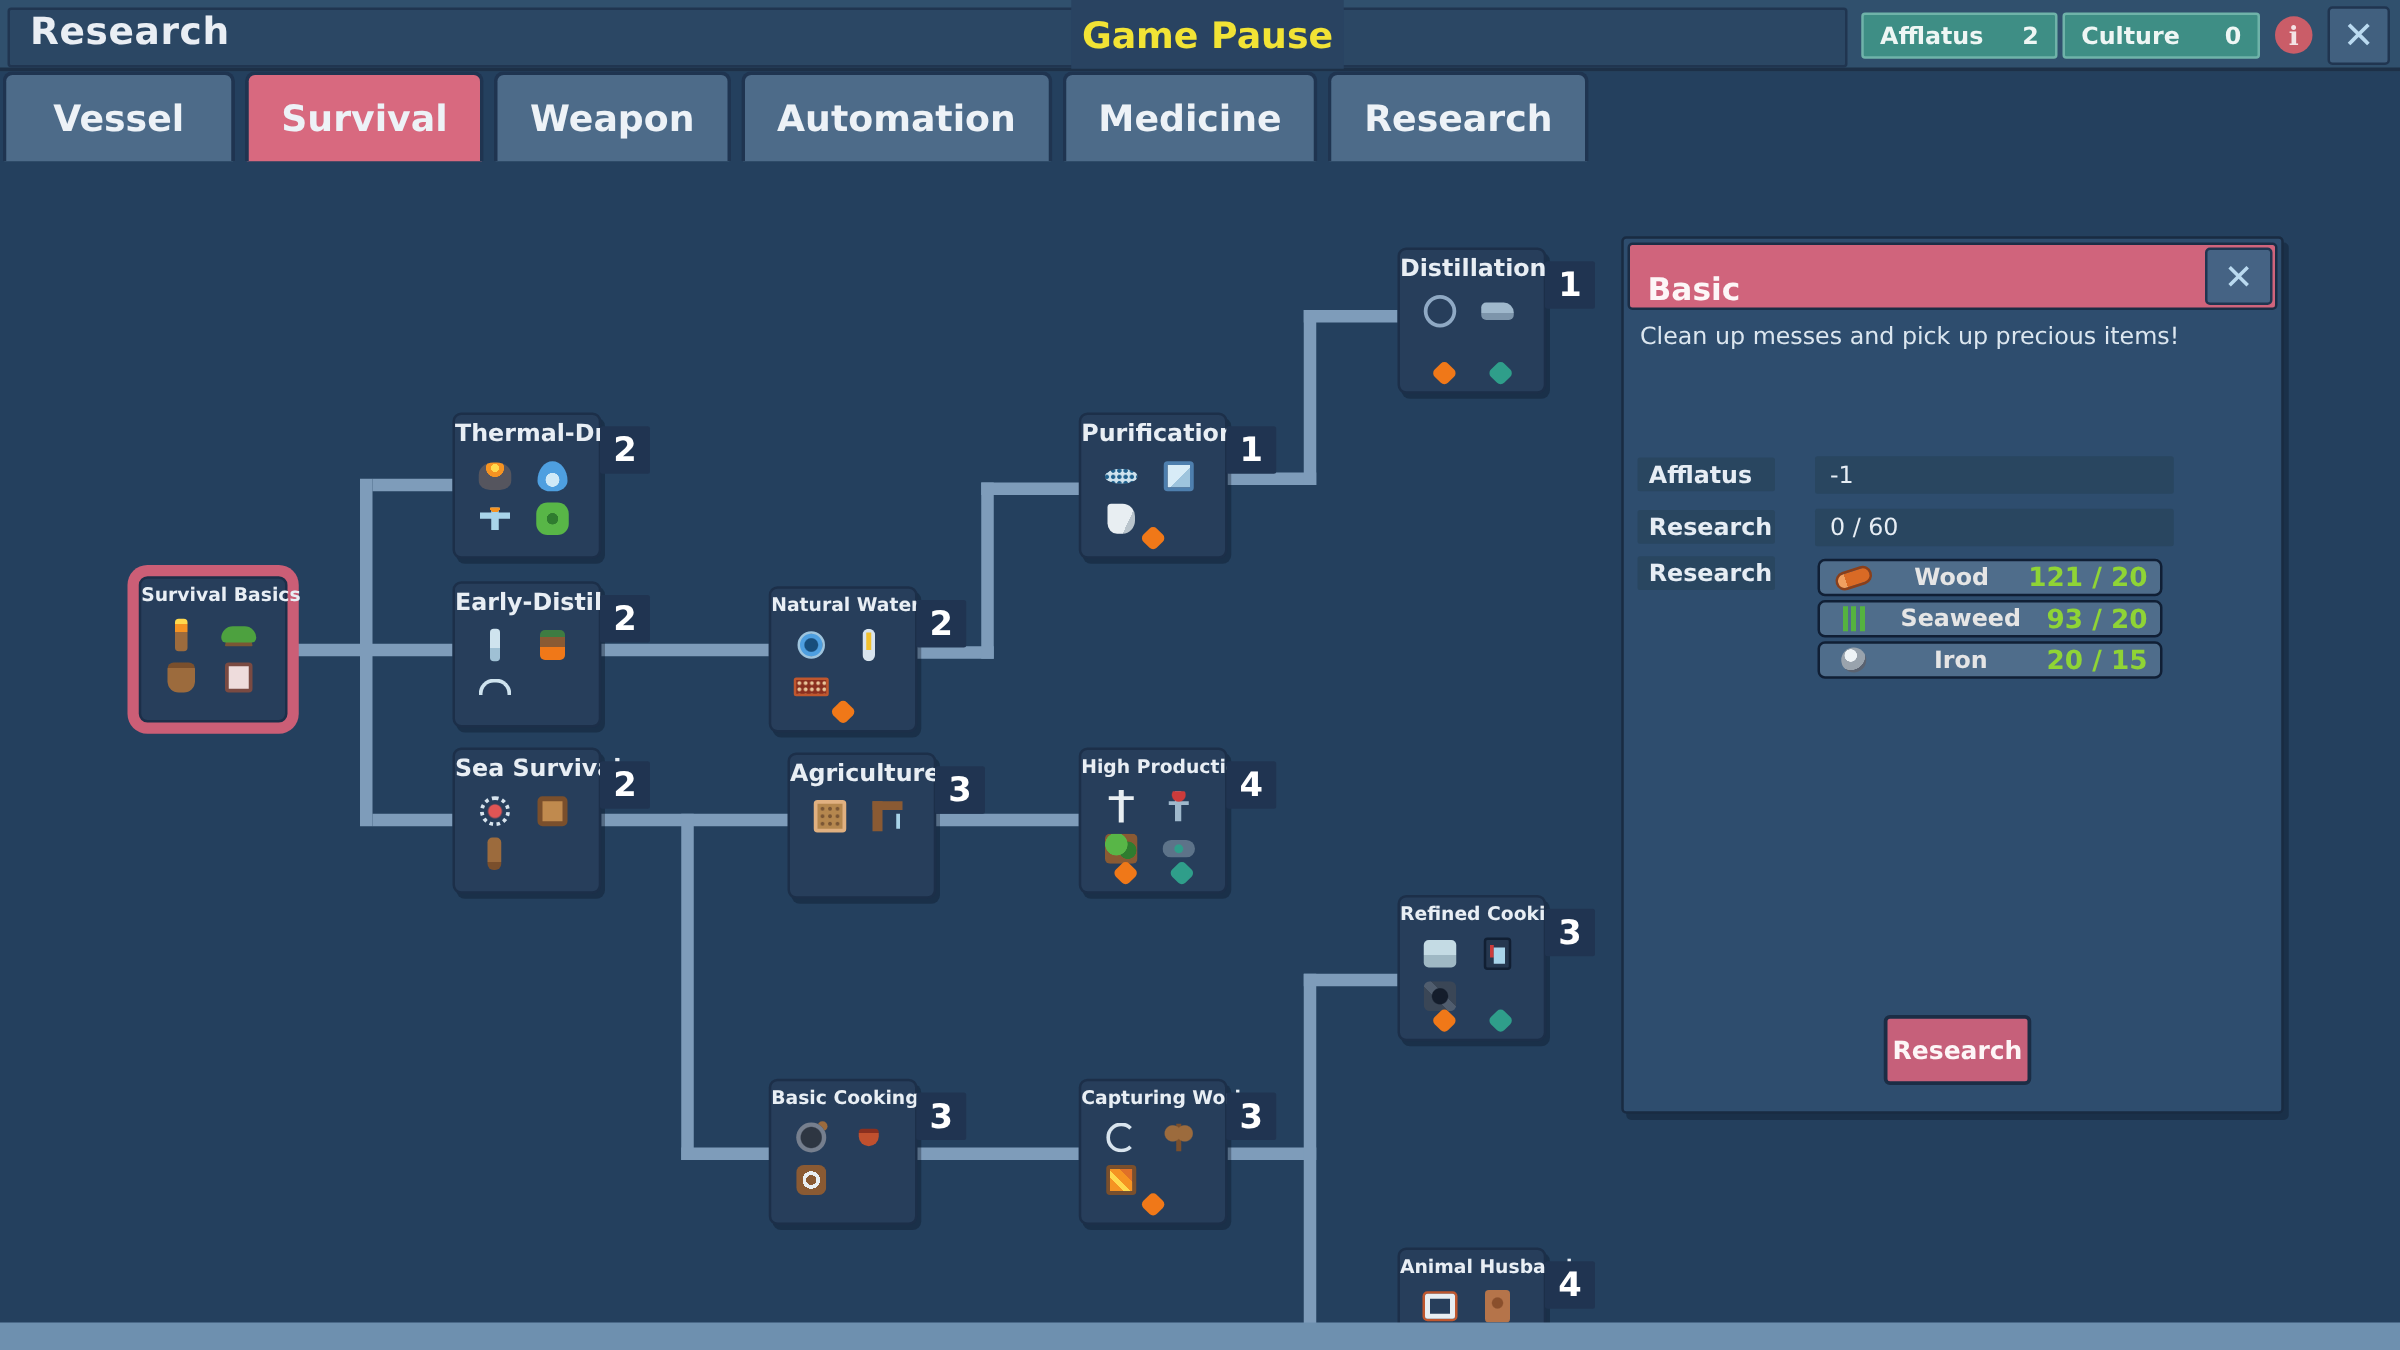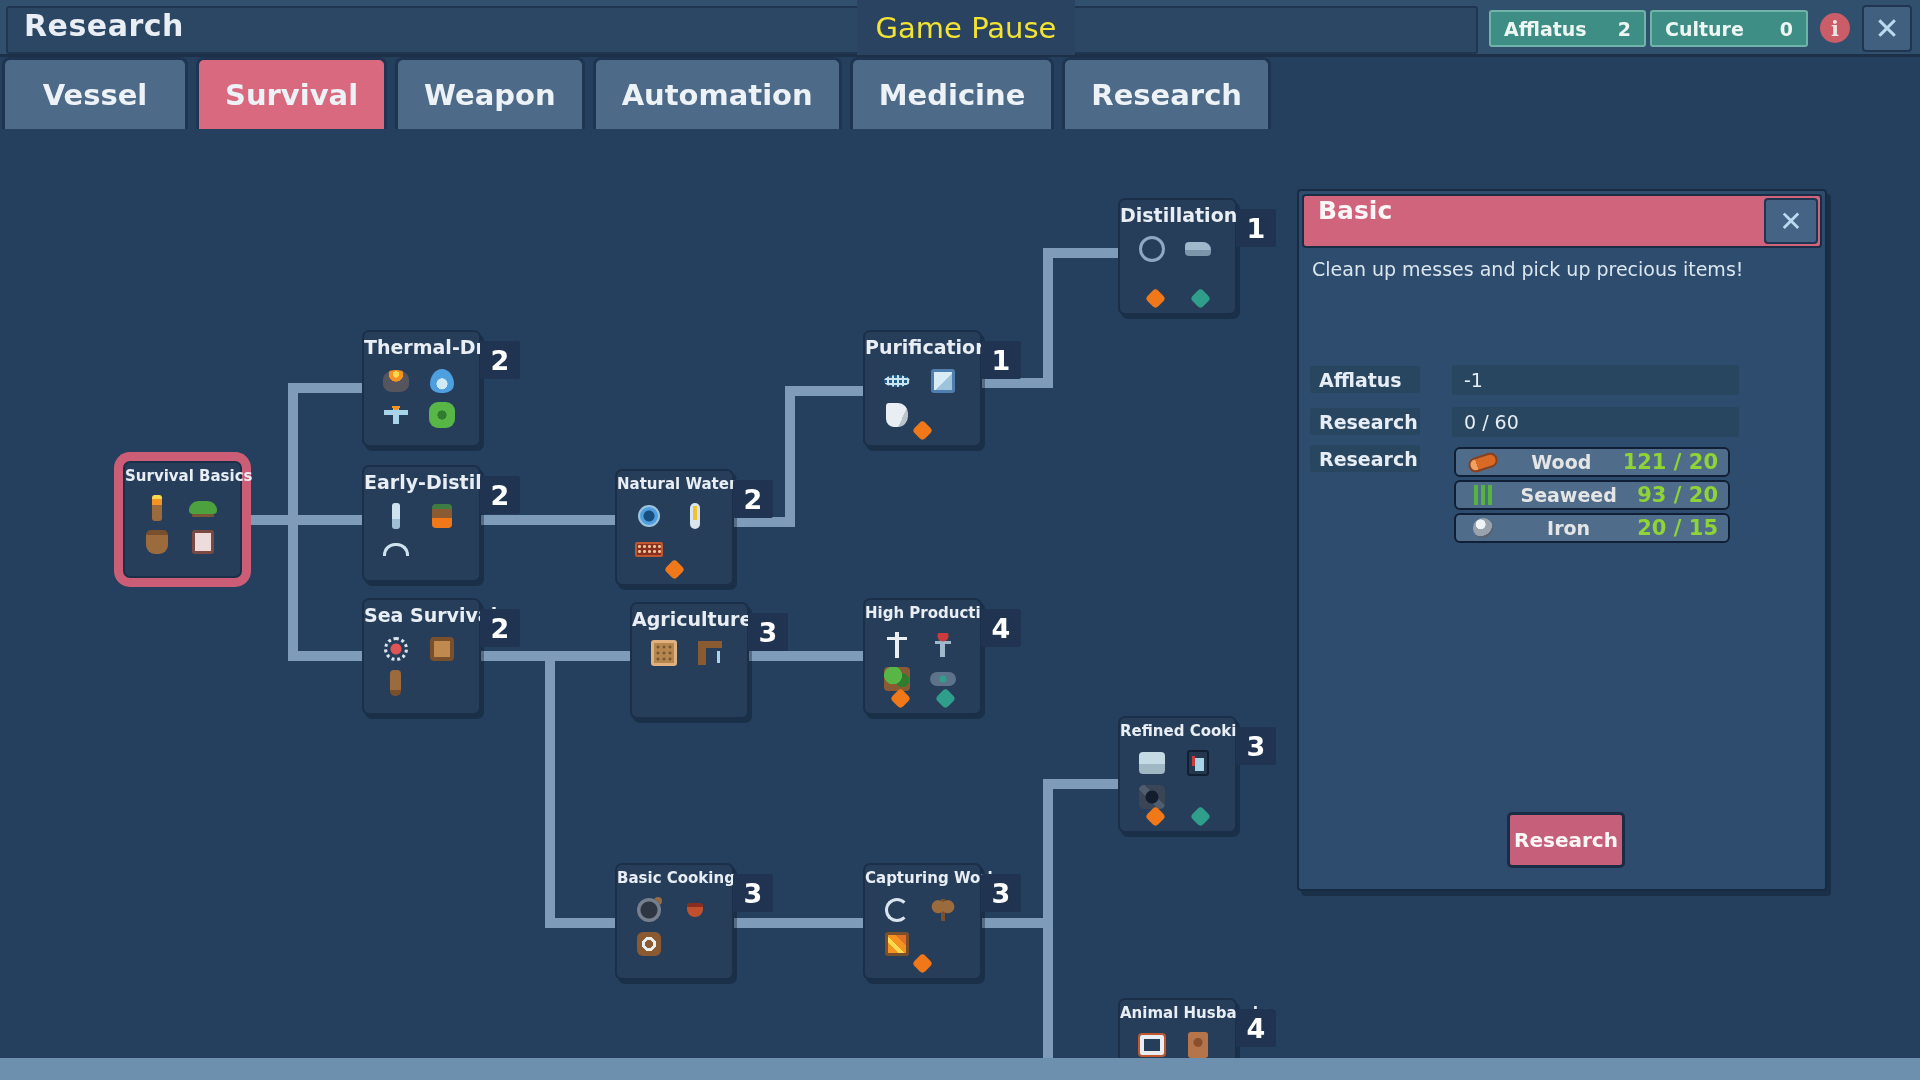--- a/index.html
+++ b/index.html
@@ -5,21 +5,21 @@
   *{box-sizing:border-box;margin:0;padding:0}
   html,body{width:1920px;height:1080px;overflow:hidden}
   body{font-family:"DejaVu Sans","Liberation Sans",sans-serif;background:#24405e}
   #app{position:relative;width:1920px;height:1080px;background:#24405e;overflow:hidden}
 
   
   .topbar{position:absolute;left:0;top:0;width:1920px;height:57px;background:#30506d;border-bottom:3px solid #1d3047;z-index:20}
   .titlebox{position:absolute;left:6px;top:6px;width:1472px;height:48px;background:#2b4764;border:2px solid #203550;border-radius:3px}
   .app-title{position:absolute;left:24px;top:8px;font-size:30px;font-weight:600;color:#e9eef4;letter-spacing:.5px}
   .pausebox{position:absolute;left:857px;top:0;width:218px;height:55px;background:#294361;display:flex;align-items:center;justify-content:center}
-  .pause-label{font-size:29px;font-weight:400;color:#f2e335}
+  .pause-label{font-size:29px;font-weight:700;color:#f2e335}
   .stat-badge{position:absolute;top:10px;height:37px;background:#3e8e85;border:2px solid #6fb3a9;border-radius:3px;display:flex;align-items:center;justify-content:space-between;padding:0 13px;color:#eef6f4;font-size:19px;font-weight:600}
   .badge-afflatus{left:1489px;width:157px}
   .badge-culture{left:1650px;width:158px}
   .info-icon{position:absolute;left:1820px;top:13px;width:30px;height:30px;border-radius:50%;background:#ca5d68;color:#f3e3e5;display:flex;align-items:center;justify-content:center;font-size:21px;font-weight:700;font-family:"DejaVu Serif","Liberation Serif",serif}
   .xbtn{background:#41607f;border:2px solid #203550;border-radius:4px;color:#badaf0;display:flex;align-items:center;justify-content:center;font-weight:700;cursor:pointer}
   .close-top{position:absolute;left:1862px;top:5px;width:50px;height:47px;font-size:30px}
 
   
   .tabbar{position:absolute;left:2px;top:57px;height:72px;display:flex;gap:8px;z-index:19}
   .tab{height:72px;min-width:186px;padding:0 26px;background:#4d6b89;border:3px solid #1f3450;border-bottom:none;border-radius:8px 8px 0 0;color:#edf2f7;font-size:29px;font-weight:600;display:flex;align-items:center;justify-content:center;cursor:pointer}
@@ -77,21 +77,21 @@
   .pi-clay-pot{width:16px;height:14px;border-radius:3px 3px 8px 8px;background:linear-gradient(#8a2f1f 0 25%,#c0502e 25%)}
   .pi-cooking-trap{width:24px;height:24px;border-radius:6px;background:radial-gradient(circle,transparent 0 4px,#e8eef2 4px 7px,transparent 7px),#8a5a33}
   .pi-net{width:24px;height:24px;border:3px solid #d8e4ee;border-right-color:transparent;border-radius:50%}
   .pi-moth{width:24px;height:22px;background:radial-gradient(circle at 30% 35%,#9c6b3d 0 6px,transparent 7px),radial-gradient(circle at 70% 35%,#9c6b3d 0 6px,transparent 7px),linear-gradient(#7a4f2c,#7a4f2c) center/4px 100% no-repeat}
   .pi-fire-crate{width:24px;height:24px;border:3px solid #7a4f2c;border-radius:3px;background:linear-gradient(45deg,#f59322 0 30%,#ffd94d 30% 45%,#f59322 45% 70%,#e07028 70%)}
   .pi-pen-frame{width:24px;height:20px;border:4px solid #e8eef2;box-shadow:0 0 0 2px #c0572e;border-radius:2px}
   .pi-feed-door{width:20px;height:26px;border-radius:3px;background:radial-gradient(circle at 50% 40%,#8a4f2c 0 4px,transparent 5px),#b5744a}
 
   
   .panel{position:absolute;left:1297px;top:189px;width:530px;height:702px;background:#2e4d6e;border:2px solid #192b42;border-radius:4px;box-shadow:4px 5px 0 rgba(10,20,35,.35);z-index:10}
-  .panel-header{position:absolute;left:3px;top:3px;right:3px;height:54px;background:#d0647c;border:2px solid #1b2d45;border-radius:4px;display:flex;align-items:flex-start}
+  .panel-header{position:absolute;left:3px;top:3px;right:3px;height:54px;background:#d0647c;border:2px solid #1b2d45;border-radius:4px;display:flex;align-items:flex-end}
   .panel-title{margin-left:14px;font-size:25px;font-weight:600;color:#fdf6f7}
   .close-panel{position:absolute;right:2px;top:2px;width:54px;height:46px;font-size:28px;background:#456384}
   .panel-desc{position:absolute;left:13px;top:67px;font-size:19px;color:#dbe6ef}
   .stats{position:absolute;left:0;top:174px;width:100%}
   .stat-row{position:relative;height:30px;margin-bottom:12px}
   .stat-label{position:absolute;left:11px;top:1px;width:110px;height:27px;background:#294660;border-radius:2px;color:#e6edf4;font-size:19px;font-weight:600;display:flex;align-items:center;padding-left:9px}
   .stat-value{position:absolute;left:153px;top:0;width:287px;height:30px;background:#294660;border-radius:2px;color:#e6edf4;font-size:19px;display:flex;align-items:center;padding-left:12px}
   .cost-label{position:absolute;left:11px;top:254px;width:110px;height:27px;background:#294660;border-radius:2px;color:#e6edf4;font-size:19px;font-weight:600;display:flex;align-items:center;padding-left:9px}
   .res-list{position:absolute;left:155px;top:256px;width:276px}
   .res-row{height:30px;margin-bottom:3px;background:#4f6d8b;border:2px solid #101f35;border-radius:6px;display:flex;align-items:center;padding:0 10px}
@@ -124,21 +124,21 @@
     <div class="line" style="left:982px;top:378px;width:71px;height:10px"></div>
     <div class="line" style="left:1043px;top:248px;width:10px;height:140px"></div>
     <div class="line" style="left:1043px;top:248px;width:75px;height:10px"></div>
     <div class="line" style="left:481px;top:651px;width:382px;height:10px"></div>
     <div class="line" style="left:545px;top:651px;width:10px;height:277px"></div>
     <div class="line" style="left:545px;top:918px;width:318px;height:10px"></div>
     <div class="line" style="left:982px;top:918px;width:71px;height:10px"></div>
     <div class="line" style="left:1043px;top:779px;width:10px;height:281px"></div>
     <div class="line" style="left:1043px;top:779px;width:75px;height:10px"></div>
 
-  <div class="node sel" style="left: 123px; top: 461px;">
+  <div class="node sel" style="left: 111px; top: 461px;">
         <div class="ntitle sm">Survival Basics</div>
         <div class="nicons">
           <div class="cell">
             <div class="pi pi-torch"></div>
           </div>
           <div class="cell">
             <div class="pi pi-leaf-bed"></div>
           </div>
           <div class="cell">
             <div class="pi pi-basket"></div>

